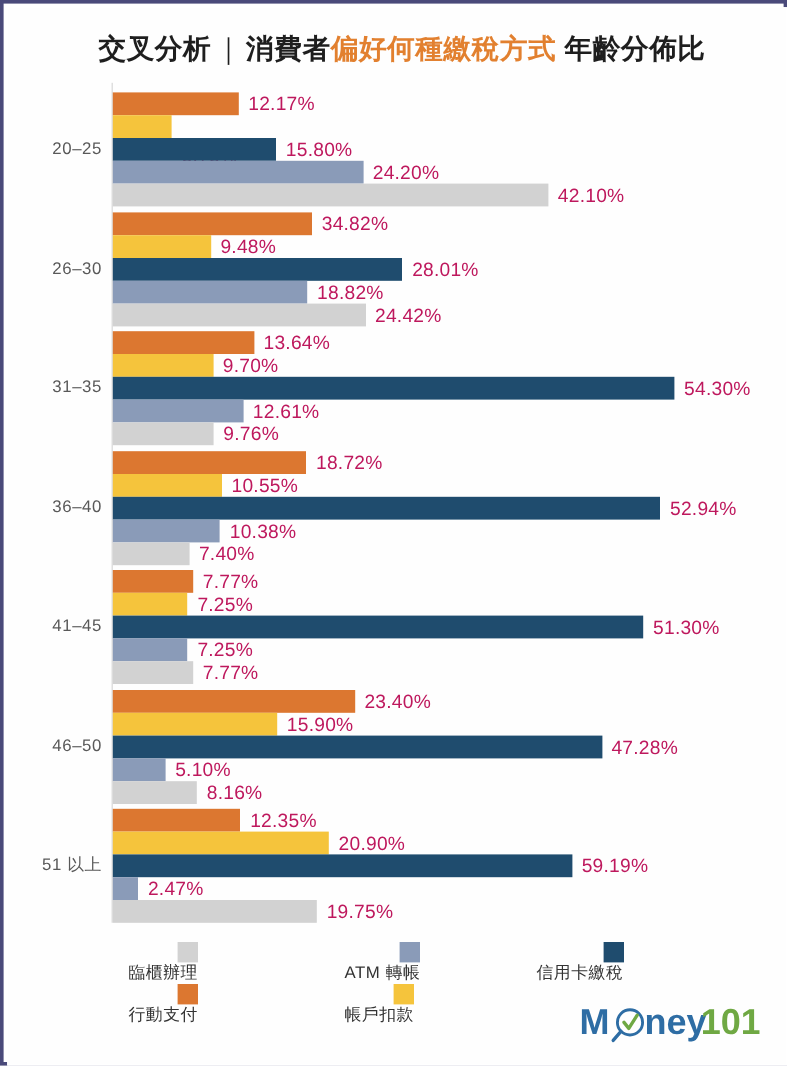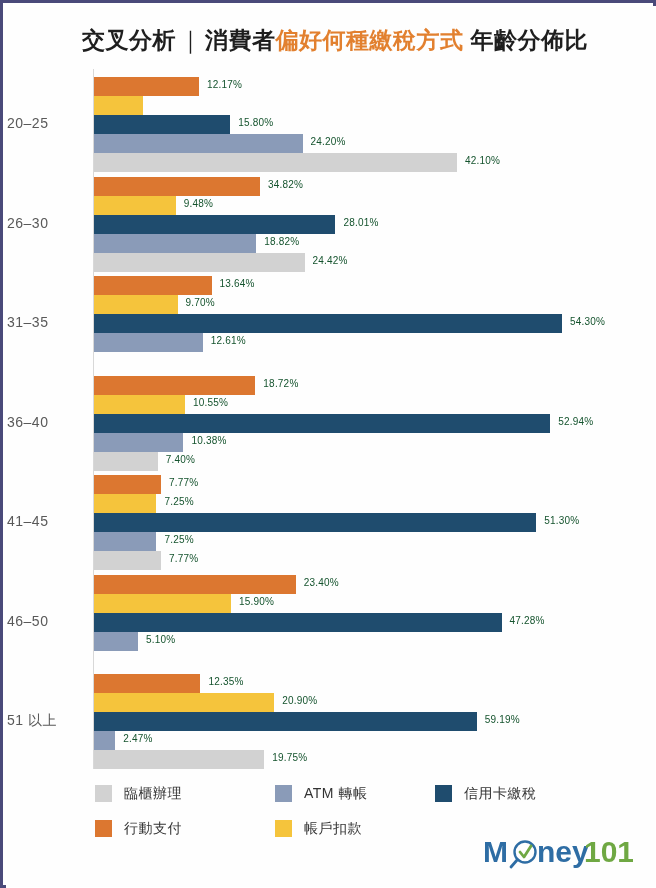--- a/index.html
+++ b/index.html
@@ -50,20 +50,21 @@
   .group{
     position:absolute;
     left:0;
     width:656px;
     height:95px;
   }
   .group-label{
     position:absolute;
     left:0;top:38px;
     width:78px;
+    text-align:right;
     font-size:14px;
     color:#595959;
     letter-spacing:0.5px;
   }
   .bars{
     position:absolute;
     left:87px;top:0;
   }
   .bar-row{
     position:relative;
@@ -71,36 +72,37 @@
     width:560px;
   }
   .bar{
     position:absolute;
     left:0;top:0;
     height:19px;
   }
   .bar-value{
     position:absolute;
     top:2px;
-    font-size:10px;
-    color:#14532d;
+    font-size:16px;
+    color:#be185d;
     white-space:nowrap;
     letter-spacing:0.2px;
   }
 
   
   #legend{
     position:absolute;
     left:0;top:770px;
     width:656px;height:70px;
   }
   .legend-item{
     position:absolute;
     display:flex;
-    align-items:flex-start;
+    align-items:flex-end;
+    flex-direction:column;
   }
   .legend-swatch{
     width:17px;height:17px;
     flex:0 0 auto;
   }
   .legend-label{
     margin-left:12px;
     font-size:14px;
     color:#333333;
     white-space:nowrap;
@@ -191,20 +193,24 @@
                 <span class="bar-value" style="left: 91.614px;">9.70%</span>
               </div>
               <div class="bar-row">
                 <div class="bar" style="width: 468.066px; background: rgb(31, 76, 110);"></div>
                 <span class="bar-value" style="left: 476.066px;">54.30%</span>
               </div>
               <div class="bar-row">
                 <div class="bar" style="width: 108.698px; background: rgb(138, 155, 184);"></div>
                 <span class="bar-value" style="left: 116.698px;">12.61%</span>
               </div>
+              <div class="bar-row">
+                <div class="bar" style="width: 84.1312px; background: rgb(210, 210, 210);"></div>
+                <span class="bar-value" style="left: 92.1312px;">9.76%</span>
+              </div>
             </div>
           </div>
           <div class="group" style="top: 306.5px;">
             <div class="group-label">36–40</div>
             <div class="bars">
               <div class="bar-row">
                 <div class="bar" style="width: 161.366px; background: rgb(220, 119, 48);"></div>
                 <span class="bar-value" style="left: 169.366px;">18.72%</span>
               </div>
               <div class="bar-row">
@@ -261,20 +267,24 @@
                 <div class="bar" style="width: 137.058px; background: rgb(245, 196, 60);"></div>
                 <span class="bar-value" style="left: 145.058px;">15.90%</span>
               </div>
               <div class="bar-row">
                 <div class="bar" style="width: 407.554px; background: rgb(31, 76, 110);"></div>
                 <span class="bar-value" style="left: 415.554px;">47.28%</span>
               </div>
               <div class="bar-row">
                 <div class="bar" style="width: 43.962px; background: rgb(138, 155, 184);"></div>
                 <span class="bar-value" style="left: 51.962px;">5.10%</span>
+              </div>
+              <div class="bar-row">
+                <div class="bar" style="width: 70.3392px; background: rgb(210, 210, 210);"></div>
+                <span class="bar-value" style="left: 78.3392px;">8.16%</span>
               </div>
             </div>
           </div>
           <div class="group" style="top: 605px;">
             <div class="group-label">51 以上</div>
             <div class="bars">
               <div class="bar-row">
                 <div class="bar" style="width: 106.457px; background: rgb(220, 119, 48);"></div>
                 <span class="bar-value" style="left: 114.457px;">12.35%</span>
               </div>

